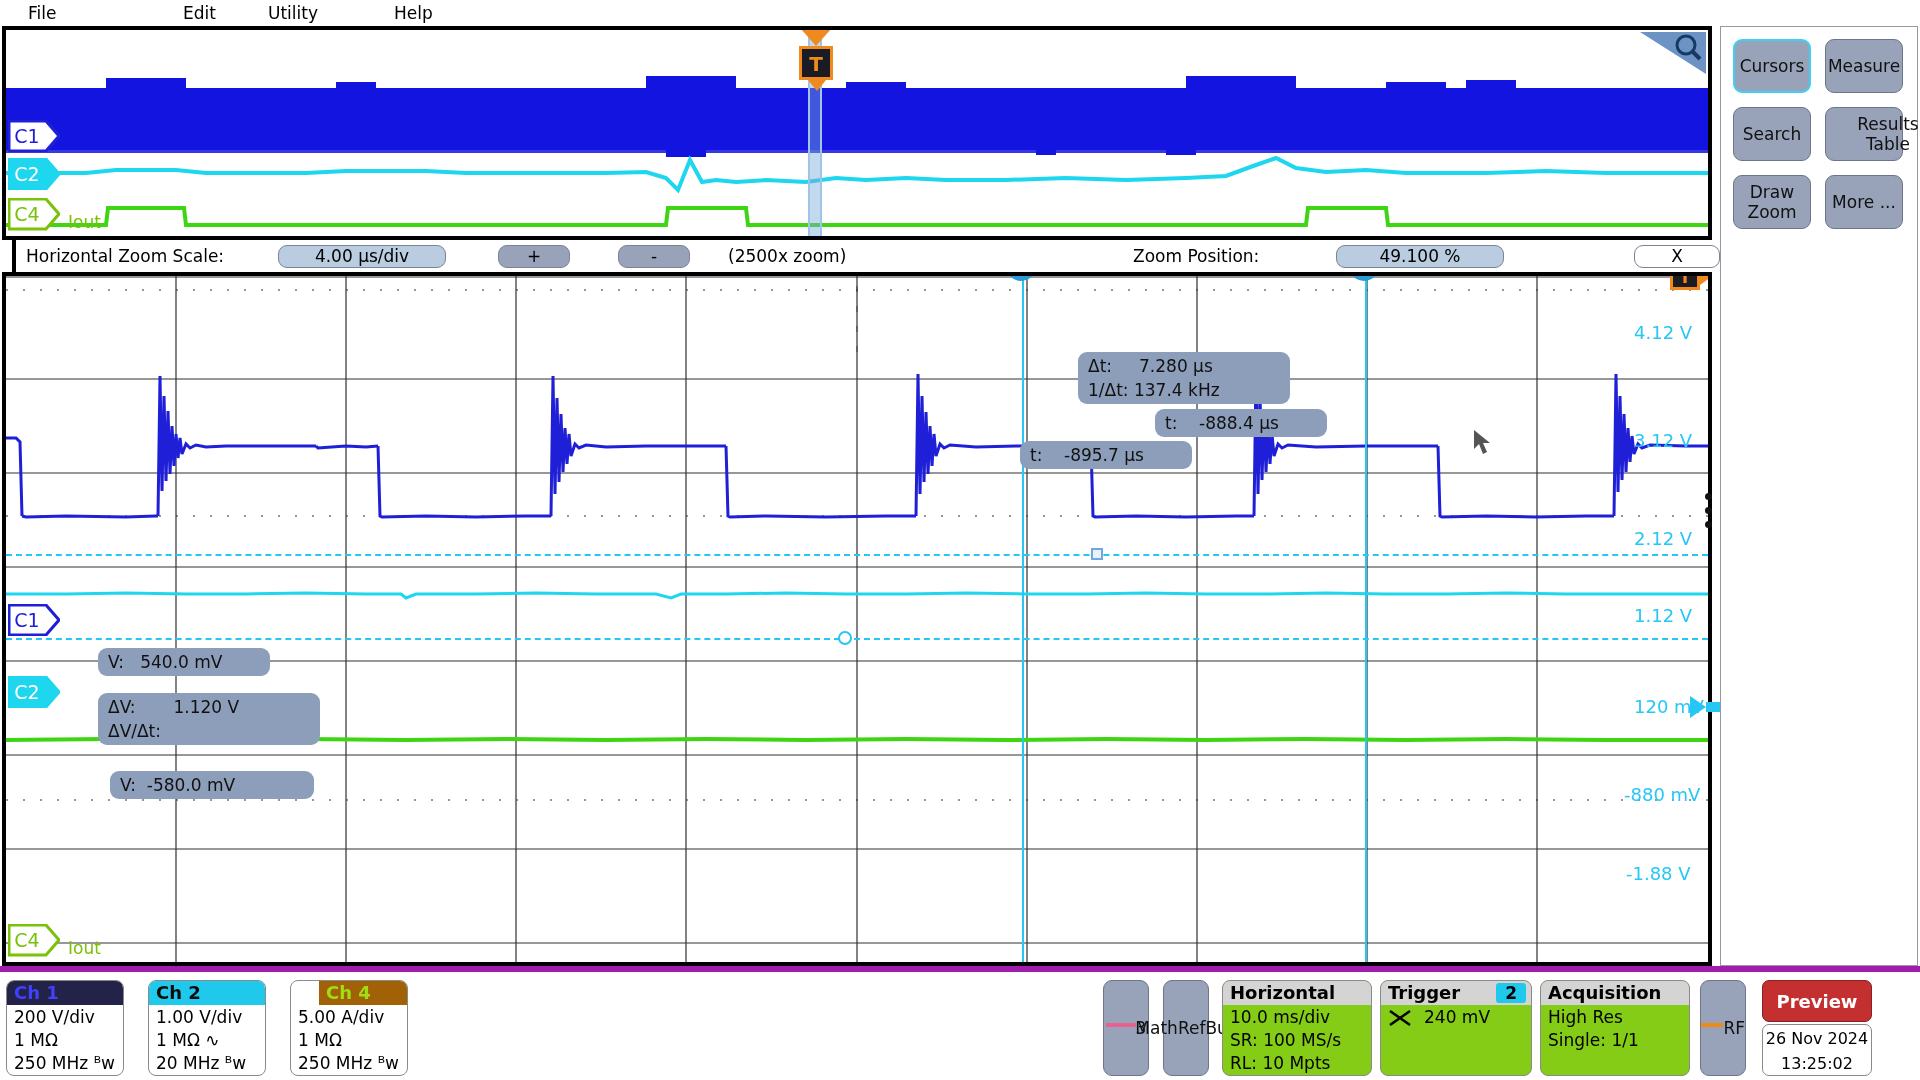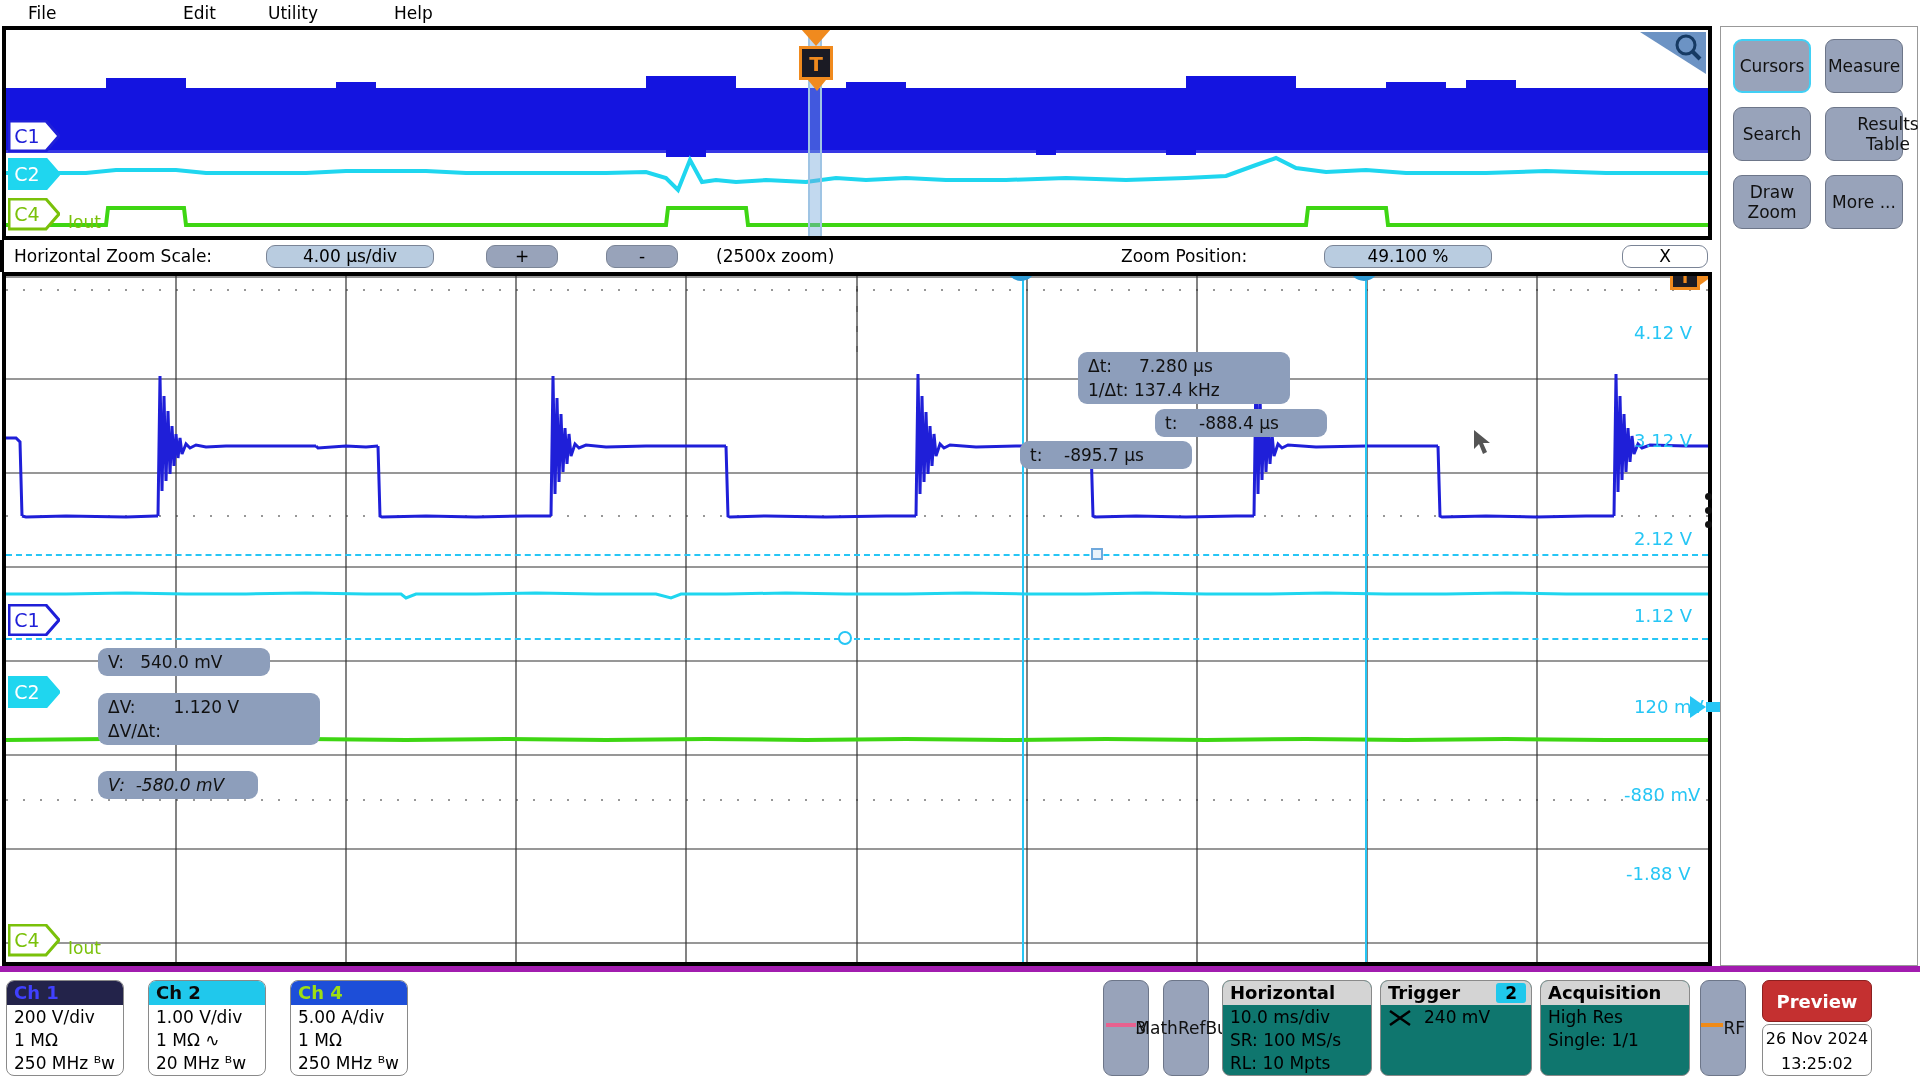--- a/index.html
+++ b/index.html
@@ -53,21 +53,21 @@
     border-top: 11px solid #f08a1e;
   }
   .ov-zoombox {
     position: absolute; right: 2px; top: 2px;
     width: 66px; height: 42px;
   }
   .chbadge-svg { position: absolute; left:0; top:0; }
 
   
   .zoombar {
-    position: absolute; left: 0; top: 240px; width: 1858px; height: 32px;
+    position: absolute; left: 12px; top: 240px; width: 1858px; height: 32px;
     background: #ffffff; display: flex; align-items: center;
     border-left: 4px solid #000; border-right: 4px solid #000; padding-left: 44px;
   }
   .zb-label { font-size: 17px; color: #000; white-space: nowrap; }
   .pill {
     border-radius: 9px; border: 1px solid #7a8496;
     font-size: 17px; color: #000; text-align: center;
     display: flex; align-items: center; justify-content: center;
     white-space: nowrap;
   }
@@ -155,21 +155,21 @@
     overflow: hidden;
   }
   .chcard-hdr {
     height: 24px; font-size: 18px; font-weight: bold; padding-left: 7px;
     line-height: 24px;
   }
   .chcard-body { font-size: 17px; color: #000; padding: 1px 0 0 7px; line-height: 23px; }
 
   .infocard {
     position: absolute; top: 8px; height: 96px;
-    border: 1px solid #8a8a8a; border-radius: 8px; background: #0f766e;
+    border: 1px solid #8a8a8a; border-radius: 8px; background: #84cc16;
     overflow: hidden;
   }
   .infocard-hdr {
     height: 24px; font-size: 18px; font-weight: bold; padding-left: 7px;
     line-height: 24px; background: #d4d4d4; color: #000;
     display: flex; align-items: center; justify-content: space-between;
     padding-right: 5px;
   }
   .infocard-body { font-size: 17px; color: #000; padding: 1px 0 0 7px; line-height: 23px; }
   .trigbadge {
@@ -384,21 +384,21 @@
   <div class="vlabel" style="left:1626px; top:863px; color:#26c6f5;">-1.88 V</div>
 
   <div class="arrow-tail" style="left:1706px; top:702px; width:18px;"></div>
   <div class="right-arrow" style="left:1690px; top:696px; border-right-color:transparent; border-left:16px solid #26c6f5; border-right:0;"></div>
 
   <div class="meas-box" style="left:1078px; top:352px; width:212px;"><span>Δt:     7.280 µs</span><br><span>1/Δt: 137.4 kHz</span></div>
   <div class="meas-box" style="left:1155px; top:409px; width:172px;">t:    -888.4 µs</div>
   <div class="meas-box" style="left:1020px; top:441px; width:172px;">t:    -895.7 µs</div>
   <div class="meas-box" style="left:98px;  top:648px; width:172px;">V:   540.0 mV</div>
   <div class="meas-box" style="left:98px;  top:693px; width:222px;"><span>ΔV:       1.120 V</span><br><span>ΔV/Δt:</span></div>
-  <div class="meas-box" style="left:98px;  top:771px; width:160px;font-style:italic;">V:  -580.0 mV</div>
+  <div class="meas-box" style="left:110px;  top:771px; width:204px;">V:  -580.0 mV</div>
 
   <svg class="cur-arrow" style="left:1474px; top:430px;" width="18" height="26" viewBox="0 0 18 26">
     <polygon points="0,0 0,19 5,14 9,24 13,22 9,13 16,13" fill="#555"></polygon>
   </svg>
 
   <div class="dots3" style="left:1705px; top:493px;">
     <i></i>
       <i></i>
       <i></i>
   </div>
@@ -432,21 +432,21 @@
     <div class="chcard" style="left:148px;">
       <div class="chcard-hdr" style="background:#20c8ec; color:#0a0a0a;">Ch 2</div>
       <div class="chcard-body">
         <div>1.00 V/div</div>
         <div>1 MΩ ∿</div>
         <div>20 MHz ᴮᴡ</div>
       </div>
     </div>
 
     <div class="chcard" style="left:290px;">
-      <div class="chcard-hdr" style="background:#1d4ed8; color:#9ede12;">Ch 4</div>
+      <div class="chcard-hdr" style="background:#a16207; color:#9ede12;margin-left:28px;">Ch 4</div>
       <div class="chcard-body">
         <div>5.00 A/div</div>
         <div>1 MΩ</div>
         <div>250 MHz ᴮᴡ</div>
       </div>
     </div>
 
     <div class="greybtn" style="left:1103px;">
       <div class="colorbar" style="background:#e8618f;"></div>
       <span>3</span>

